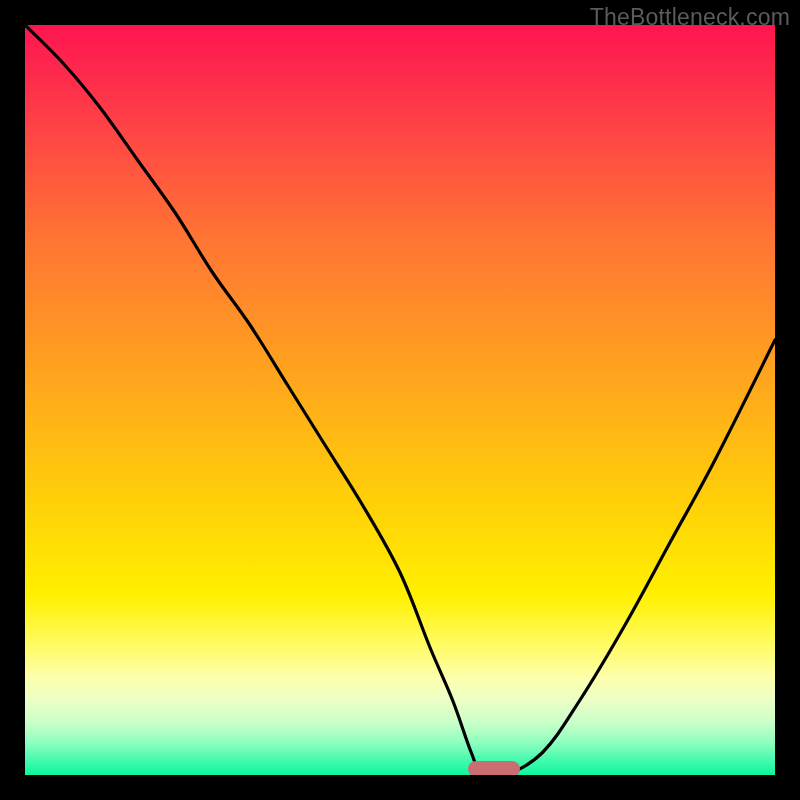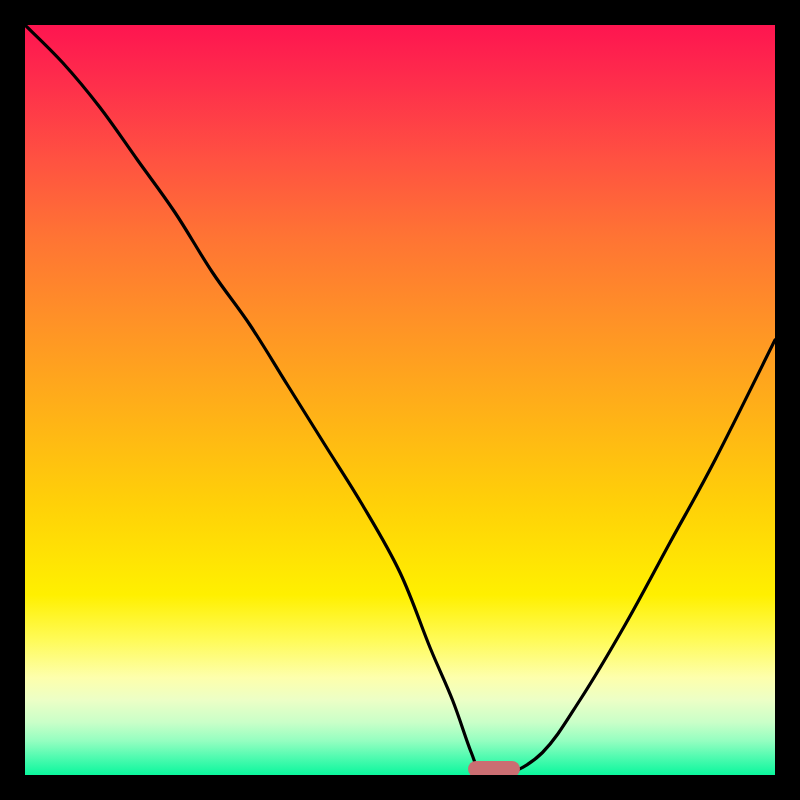--- a/index.html
+++ b/index.html
@@ -69,20 +69,21 @@
     position: absolute;
     inset: 0;
     z-index: 15;
   }
 </style>
 </head>
 <body>
 
 <div class="canvas">
 
+  <div class="watermark">TheBottleneck.com</div>
 
   <div class="plot-area">
 
     <div class="gradient-bg"></div>
 
     <svg class="curve" viewBox="0 0 750 750" preserveAspectRatio="none">
       <path id="curve-path" d="M 0.00 0.00 C 6.75 6.75, 24.00 22.65, 37.50 37.50 C 51.00 52.35, 61.50 64.95, 75.00 82.50 C 88.50 100.05, 99.00 116.10, 112.50 135.00 C 126.00 153.90, 136.50 167.25, 150.00 187.50 C 163.50 207.75, 174.00 227.25, 187.50 247.50 C 201.00 267.75, 211.50 279.75, 225.00 300.00 C 238.50 320.25, 249.00 338.40, 262.50 360.00 C 276.00 381.60, 286.50 398.40, 300.00 420.00 C 313.50 441.60, 324.00 457.05, 337.50 480.00 C 351.00 502.95, 362.85 521.85, 375.00 547.50 C 387.15 573.15, 395.55 599.55, 405.00 622.50 C 414.45 645.45, 420.07 656.10, 427.50 675.00 C 434.92 693.90, 440.85 714.00, 446.25 727.50 C 451.65 741.00, 451.43 745.95, 457.50 750.00 C 463.57 754.05, 469.20 754.05, 480.00 750.00 C 490.80 745.95, 504.00 741.00, 517.50 727.50 C 531.00 714.00, 540.15 697.95, 555.00 675.00 C 569.85 652.05, 583.80 628.35, 600.00 600.00 C 616.20 571.65, 628.80 547.20, 645.00 517.50 C 661.20 487.80, 671.10 471.45, 690.00 435.00 C 708.90 398.55, 739.20 336.60, 750.00 315.00" fill="none" stroke="#000000" stroke-width="3.2" stroke-linejoin="round" stroke-linecap="round"></path>
     </svg>
 
     <div id="marker" class="marker" style="left: 468.75px; top: 744px; background: rgb(203, 110, 114);"></div>

